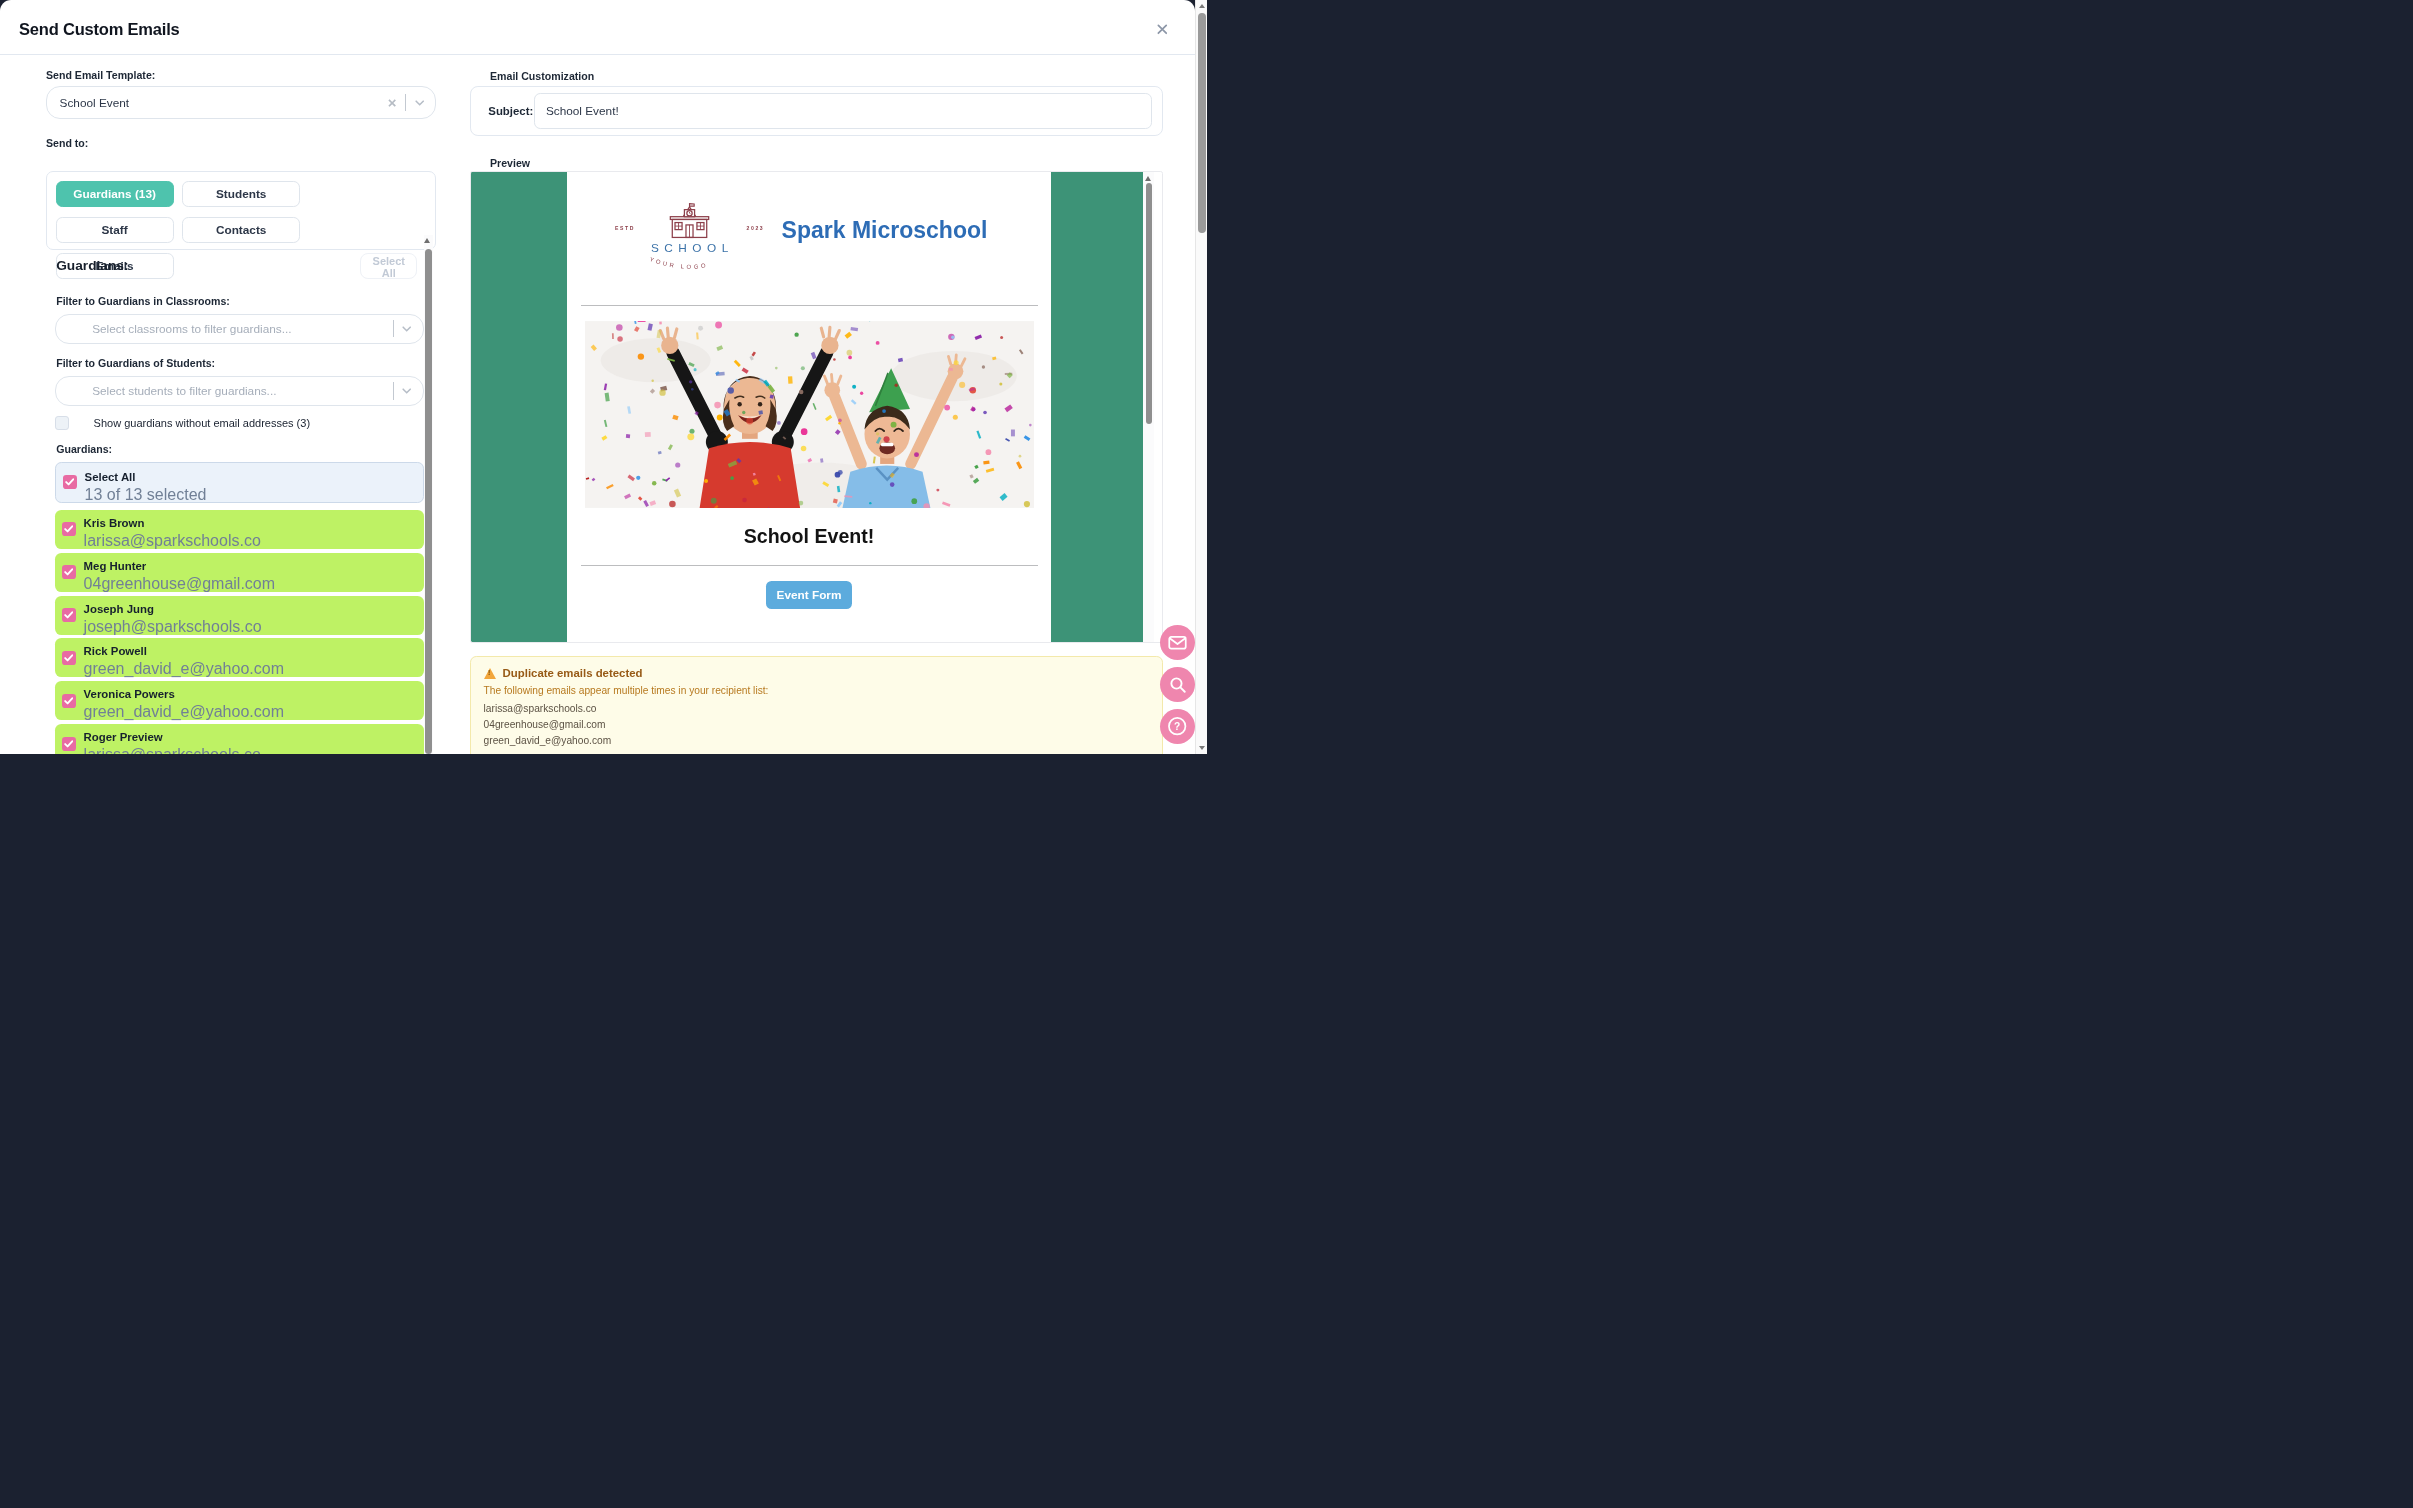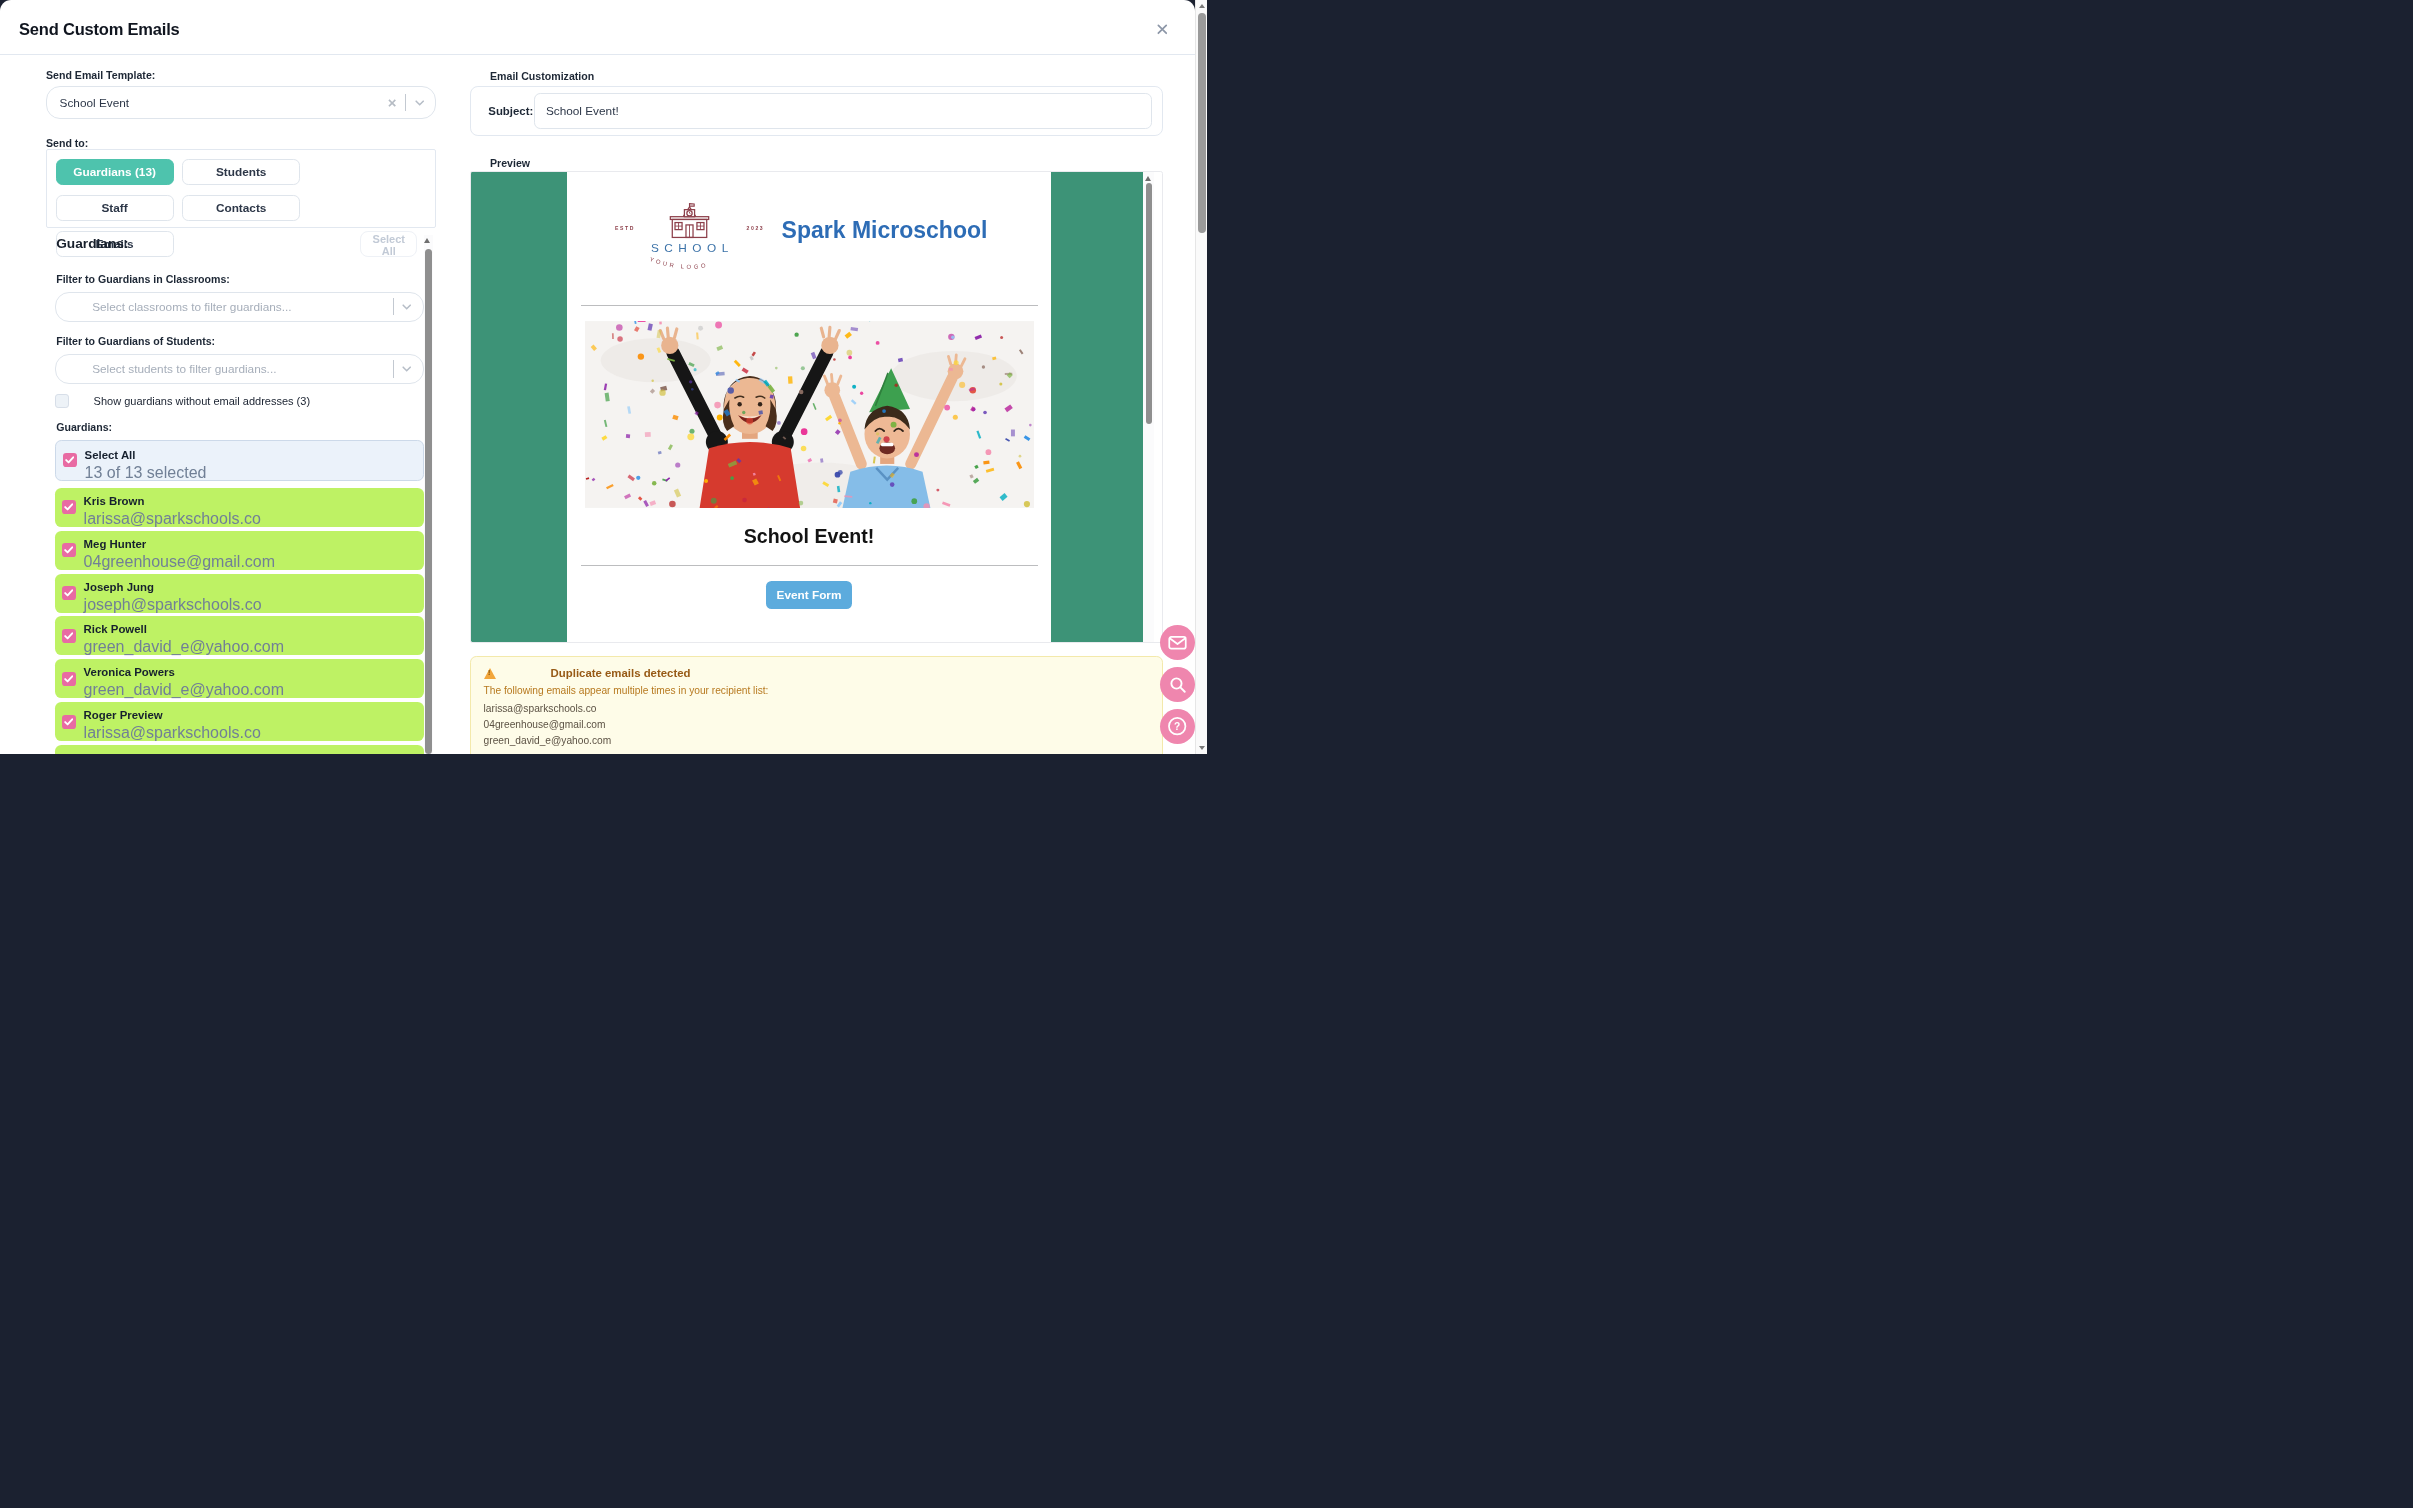--- a/index.html
+++ b/index.html
@@ -15,21 +15,21 @@
   .sel{position:relative;display:flex;align-items:center;background:#fff;border:0.8px solid #dfe5ec;border-radius:14px;box-sizing:border-box;}
   .sel-text{padding-left:12.6px;font-size:11.8px;color:#2d3748;white-space:nowrap;}
   .sel-text.ph{color:#a6aeba;}
   .sel-right{position:absolute;right:0;top:0;bottom:0;display:flex;align-items:center;}
   .sel-divider{width:0.8px;height:17.3px;background:#c3c9d1;margin:0 8.6px;}
   .clear-x{font-size:15px;font-weight:700;color:#b6bcc4;line-height:1;}
   .chev{width:9.4px;height:6.3px;margin-right:11px;}
   .t-select{margin:4.7px 0 0 0;height:33px;width:390px;}
   .f-select{margin:6.3px 0 0 8.6px;height:30px;width:369px;padding-left:24px;}
 
-  .sendto-panel{margin-top:0;width:390px;height:79px;border:0.8px solid #e2e8f0;border-radius:2px;box-sizing:border-box;padding:8.6px 8.6px;display:flex;flex-wrap:wrap;gap:10.2px 8.6px;}
+  .sendto-panel{margin-top:22px;width:390px;height:79px;border:0.8px solid #e2e8f0;border-radius:7px;box-sizing:border-box;padding:8.6px 8.6px;display:flex;flex-wrap:wrap;gap:10.2px 8.6px;}
   .st-btn{width:118px;height:26px;border-radius:6.3px;border:0.8px solid #dfe5ec;background:#fff;color:#2d3748;font-size:11.8px;font-weight:600;font-family:inherit;cursor:pointer;}
   .st-btn.active{background:#4ec3ad;border-color:#4ec3ad;color:#fff;}
 
   .g-head{position:relative;margin:3.1px 0 0 10.2px;width:369px;height:26px;}
   .g-heading{margin:0;font-size:13.7px;font-weight:700;color:#18202c;line-height:26px;}
   .select-all-btn{position:absolute;right:7.9px;top:0;width:57px;height:26px;border:0.8px solid #eef1f6;border-radius:7.9px;background:#fff;color:#c2cad6;font-size:11px;font-weight:600;font-family:inherit;}
   .lbl3{margin:15.7px 0 0 10.2px;}
   .lbl4{margin:13.4px 0 0 10.2px;}
   .cb-row{margin:9.4px 0 0 8.6px;display:flex;align-items:center;gap:25px;cursor:pointer;}
   .cb-empty{width:14px;height:14px;border-radius:3.1px;border:1.6px solid #d7dee8;background:#edf2f7;box-sizing:border-box;}
@@ -80,21 +80,21 @@
   .hr1{margin-top:27px;}
   .photo-wrap{margin-top:15px;width:449px;height:187px;}
   .event-title{margin-top:17.3px;font-size:19.6px;font-weight:600;color:#131313;}
   .hr2{margin-top:16.5px;}
   .event-btn{margin-top:15.7px;width:86px;height:28px;border:none;border-radius:5.5px;background:#5cabdd;color:#fff;font-size:11.8px;font-weight:600;font-family:inherit;cursor:pointer;}
 
   .warning{margin-top:13.4px;width:693px;box-sizing:border-box;border:0.8px solid #f3e9ab;border-radius:6.3px;background:#fefce8;padding:10.2px 12.6px 14px;}
   .w-titlerow{display:flex;align-items:center;gap:7px;}
   .w-tri{position:relative;width:0;height:0;border-left:6.3px solid transparent;border-right:6.3px solid transparent;border-bottom:11px solid #f2a63b;}
   .w-tri::after{content:"!";position:absolute;left:-1.6px;top:1.6px;font-size:7px;font-weight:700;color:#7c4a03;}
-  .w-title{font-size:11.4px;font-weight:700;color:#975a16;margin-left:48px;}
+  .w-title{font-size:11.4px;font-weight:700;color:#975a16;}
   .w-desc{margin-top:5.5px;font-size:10.2px;color:#b7791f;}
   .w-list{margin-top:5.5px;}
   .w-email{font-size:10.2px;color:#5c5244;line-height:15.7px;}
 
   
   .floaters{position:absolute;left:1160px;top:625px;display:flex;flex-direction:column;gap:7px;z-index:30;}
   .fab{width:35px;height:35px;border-radius:50%;border:none;background:#ef86ae;display:flex;align-items:center;justify-content:center;cursor:pointer;padding:0;}
 
   
   .page-sb{position:absolute;right:0;top:0;width:11.8px;height:754px;background:#fafafa;border-left:0.8px solid #e6e6e6;box-sizing:border-box;z-index:40;}

